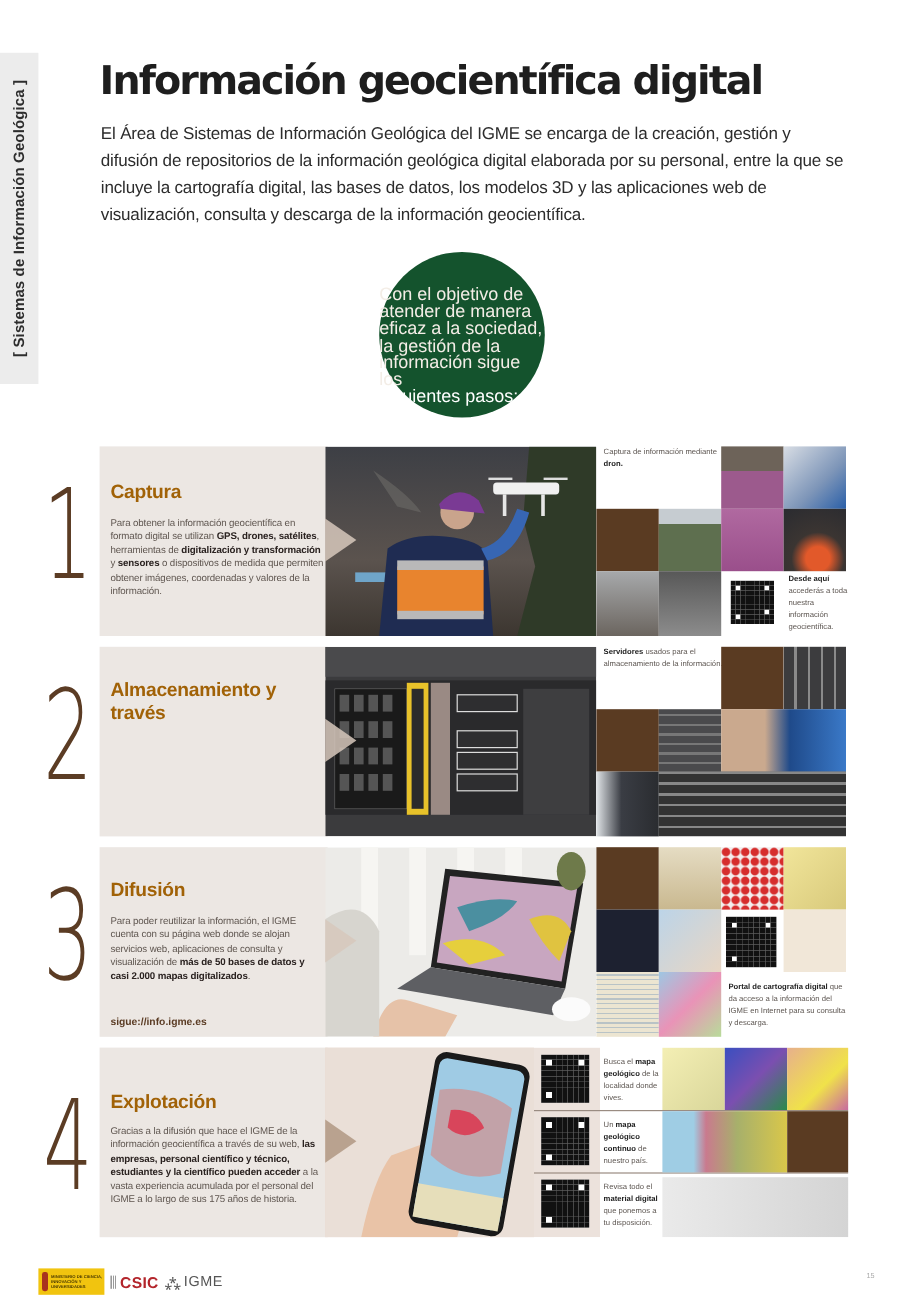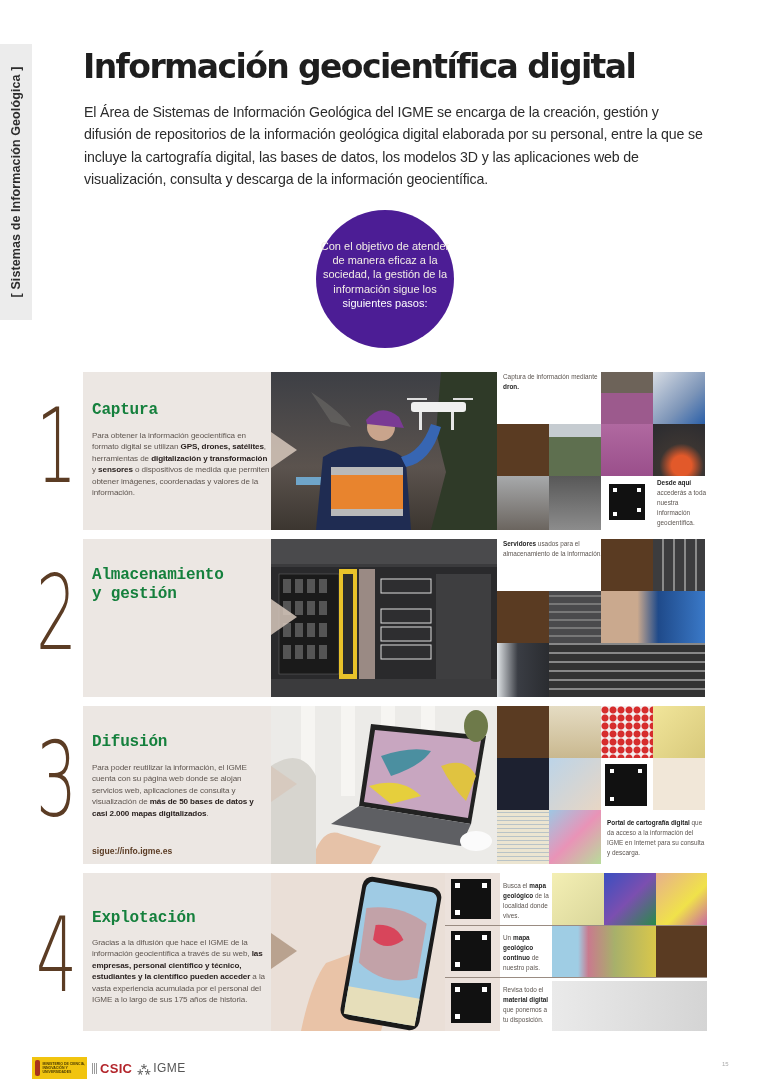--- a/index.html
+++ b/index.html
@@ -5,27 +5,27 @@
   * { box-sizing: border-box; margin: 0; padding: 0; }
   html, body { width: 768px; height: 1087px; background: #ffffff; overflow: hidden; }
   body { position: relative; font-family: "Liberation Sans", sans-serif; color: #2a2320; }
 
   .side-tab { position: absolute; left: 0; top: 44px; width: 32px; height: 276px; background: #ececec; }
   .side-tab span { position: absolute; left: 50%; top: 50%; transform: translate(-50%,-50%) rotate(-90deg); white-space: nowrap; font-weight: bold; font-size: 12.5px; color: #2d2d2d; letter-spacing: 0.1px; }
 
   .title { position: absolute; left: 83px; top: 47px; font-family: "DejaVu Sans", sans-serif; font-weight: bold; font-size: 33px; letter-spacing: -1.6px; color: #1e1e1e; }
   .intro { position: absolute; left: 84px; top: 101px; width: 620px; font-size: 14.2px; line-height: 22.3px; color: #2c2c2c; letter-spacing: -0.15px; }
 
-  .circle { position: absolute; left: 316px; top: 210px; width: 138px; height: 138px; border-radius: 50%; background: #4c1d95; color: #f3ede6; text-align: center; font-size: 11px; line-height: 14.2px; padding-top: 29px; }
+  .circle { position: absolute; left: 316px; top: 210px; width: 138px; height: 138px; border-radius: 50%; background: #14532d; color: #f3ede6; font-size: 15px; line-height: 14.2px; padding-top: 29px; }
   .circle b { display: block; font-weight: normal; color: #fff; }
 
   .step { position: absolute; left: 0; width: 768px; height: 158px; }
   .step .num { position: absolute; left: 36px; font-family: "DejaVu Sans", sans-serif; font-weight: 300; color: #5b3c24; font-size: 104px; transform: scaleX(0.62); transform-origin: left top; line-height: 1; }
   .step .panel { position: absolute; left: 83px; top: 0; width: 190px; height: 158px; background: #ece7e3; }
-  .step .panel h2 { position: absolute; left: 9px; font-size: 16px; font-weight: bold; color: #15803d; line-height: 19px; letter-spacing: -0.2px; font-family: Liberation Mono, monospace; }
+  .step .panel h2 { position: absolute; left: 9px; font-size: 16px; font-weight: bold; color: #a16207; line-height: 19px; letter-spacing: -0.2px; }
   .step .panel p { position: absolute; left: 9px; width: 178px; font-size: 8.1px; line-height: 11.4px; color: #5f5650; letter-spacing: -0.1px; }
   .step .panel p b { color: #2a2220; }
   .step .panel .link { position: absolute; left: 9px; font-size: 8.6px; font-weight: bold; color: #5b3c24; }
 
   .photo { position: absolute; left: 271px; top: 0; width: 226px; height: 158px; overflow: hidden; }
   .arrow { position: absolute; left: 271px; width: 0; height: 0; border-top: 18px solid transparent; border-bottom: 18px solid transparent; border-left: 26px solid rgba(215,200,188,0.85); }
 
   .grid { position: absolute; left: 497px; top: 0; width: 210px; height: 158px; }
   .cell { position: absolute; overflow: hidden; }
   .brown { background: #5a3b22; }
@@ -191,21 +191,21 @@
       </div>
     <div class="cell caption" style="left:160px;top:106px;width:52px;height:50px">
       <b>Desde aquí</b><span> accederás a toda nuestra información geocientífica.</span>
     </div>
   </div>
 </section>
 
 <section class="step" style="top:539px">
   <div class="num" style="top:22px">2</div>
   <div class="panel">
-    <h2 style="top:27px;width:150px">Almacenamiento y gestión</h2>
+    <h2 style="top:27px;width:150px">Almacenamiento y través</h2>
   </div>
   <div class="photo">
     <svg width="226" height="158" viewBox="0 0 226 158">
       <rect width="226" height="158" fill="#3b3b3d"></rect>
       <rect x="0" y="0" width="226" height="25" fill="#4a4a4c"></rect>
       <rect x="0" y="28" width="226" height="112" fill="#2a2a2c"></rect>
       <g fill="#1a1a1a" stroke="#6b6b6b" stroke-width="0.5">
         <rect x="8" y="35" width="60" height="100"></rect>
       </g>
       <g fill="#555">

